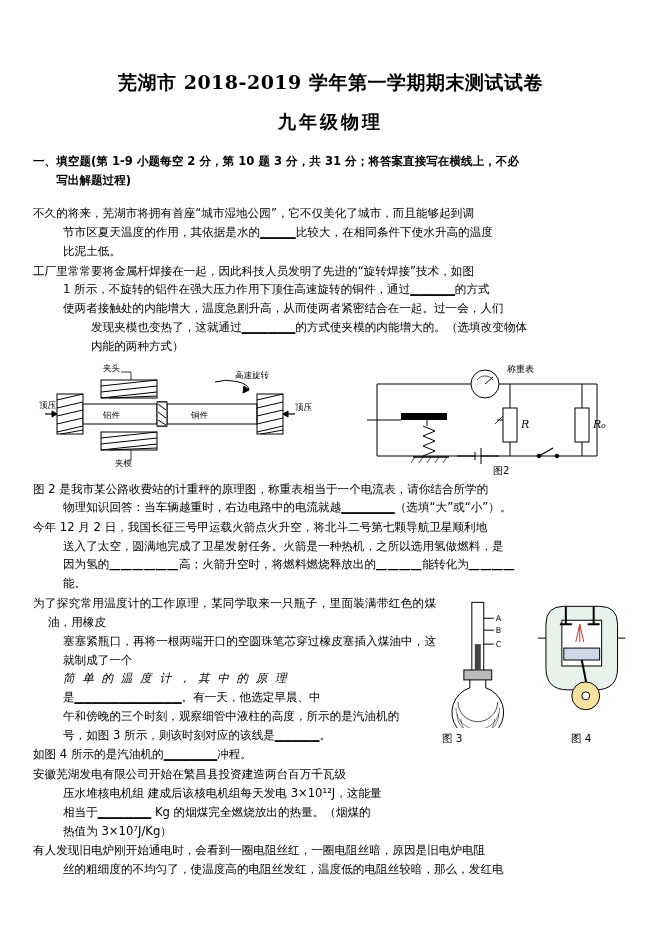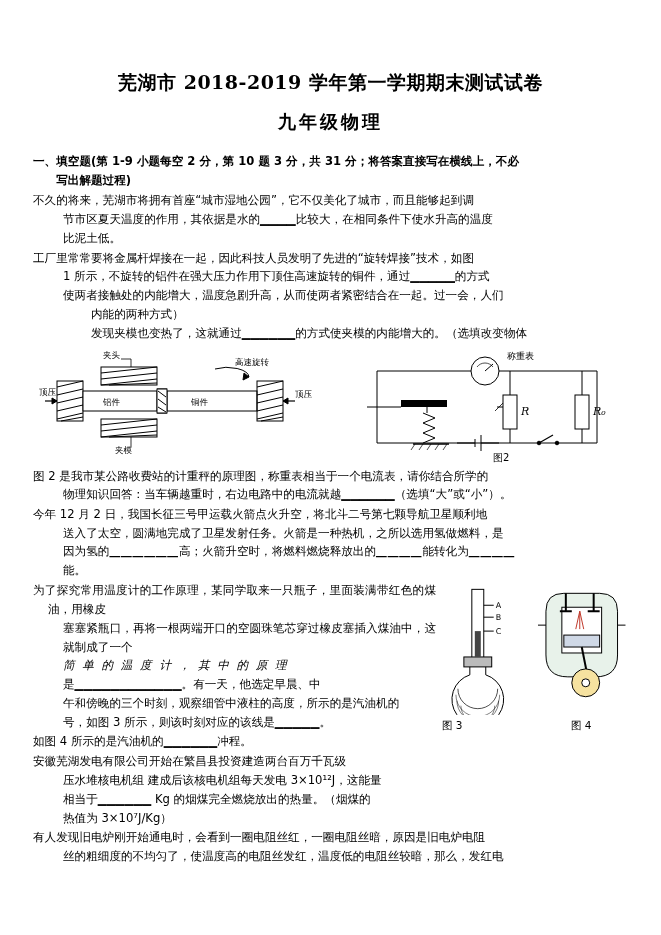--- a/index.html
+++ b/index.html
@@ -42,21 +42,21 @@
   .content {
     padding: 0 34px 0 33px;
     margin-top: 18px;
     font-size: 11.6px;
     line-height: 1.62;
   }
   .section-head {
     font-weight: bold;
     font-size: 11.6px;
     line-height: 1.65;
-    margin-bottom: 1px;
+    margin-bottom: 14px;
   }
   .section-head .indent2 {
     display: block;
     text-indent: 2em;
   }
   .q {
     margin-bottom: 1px;
     text-align: justify;
     position: relative;
   }
@@ -96,22 +96,22 @@
     <div class="q hang">
       <div>不久的将来，芜湖市将拥有首座“城市湿地公园”，它不仅美化了城市，而且能够起到调</div>
       <div style="padding-left:15px;text-indent:0;">节市区夏天温度的作用，其依据是水的▁▁▁▁比较大，在相同条件下使水升高的温度</div>
       <div style="padding-left:15px;text-indent:0;">比泥土低。</div>
     </div>
 
     <div class="q hang">
       <div>工厂里常常要将金属杆焊接在一起，因此科技人员发明了先进的“旋转焊接”技术，如图</div>
       <div style="padding-left:15px;text-indent:0;">1 所示，不旋转的铝件在强大压力作用下顶住高速旋转的铜件，通过▁▁▁▁▁的方式</div>
       <div style="padding-left:15px;text-indent:0;">使两者接触处的内能增大，温度急剧升高，从而使两者紧密结合在一起。过一会，人们</div>
+      <div style="padding-left:43px;text-indent:0;">发现夹模也变热了，这就通过▁▁▁▁▁▁的方式使夹模的内能增大的。（选填改变物体</div>
       <div style="padding-left:43px;text-indent:0;">内能的两种方式）</div>
-      <div style="padding-left:43px;text-indent:0;">发现夹模也变热了，这就通过▁▁▁▁▁▁的方式使夹模的内能增大的。（选填改变物体</div>
     </div>
 
     <div class="fig-row" style="height:118px;">
       <svg width="300" height="104" viewBox="0 0 300 104" style="position:absolute;left:6px;top:4px;">
 
         <g stroke="#000" fill="none" stroke-width="1">
           <rect x="18" y="30" width="26" height="40"></rect>
           <path d="M18 36 L44 30 M18 44 L44 38 M18 52 L44 46 M18 60 L44 54 M18 68 L44 62 M22 70 L44 66"></path>
 
           <path d="M6 50 L18 50" stroke-width="1.2"></path>

